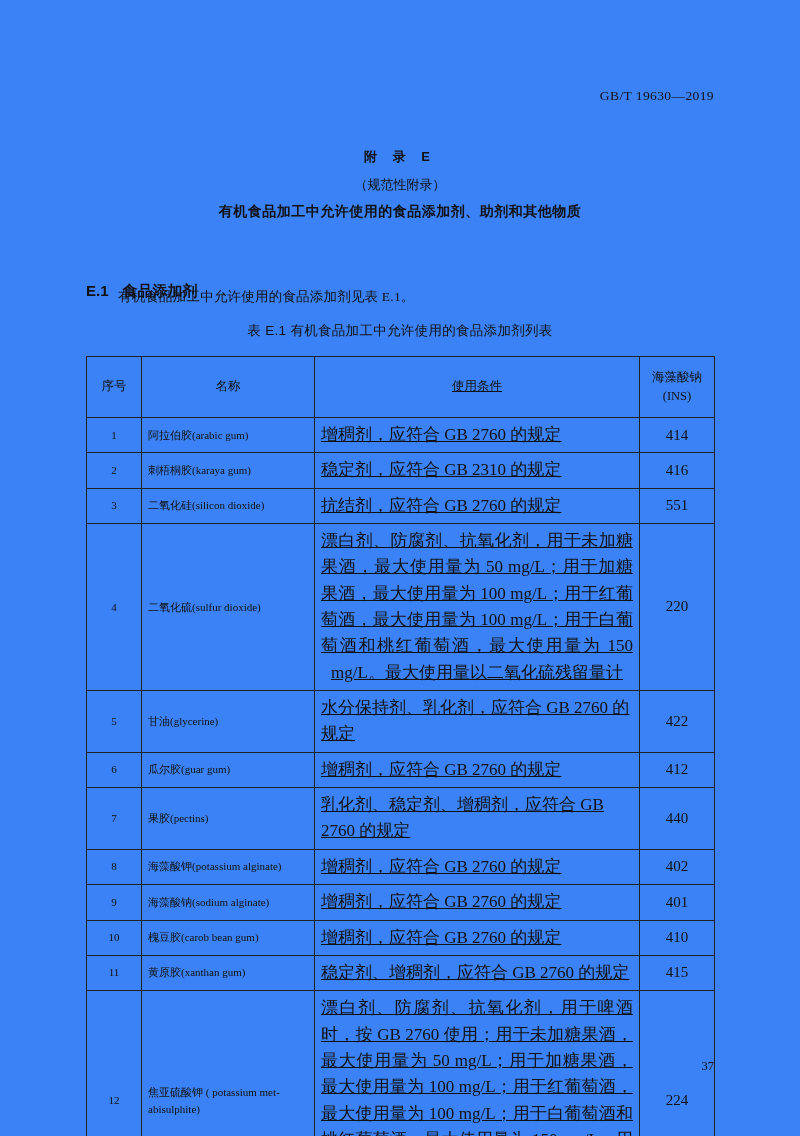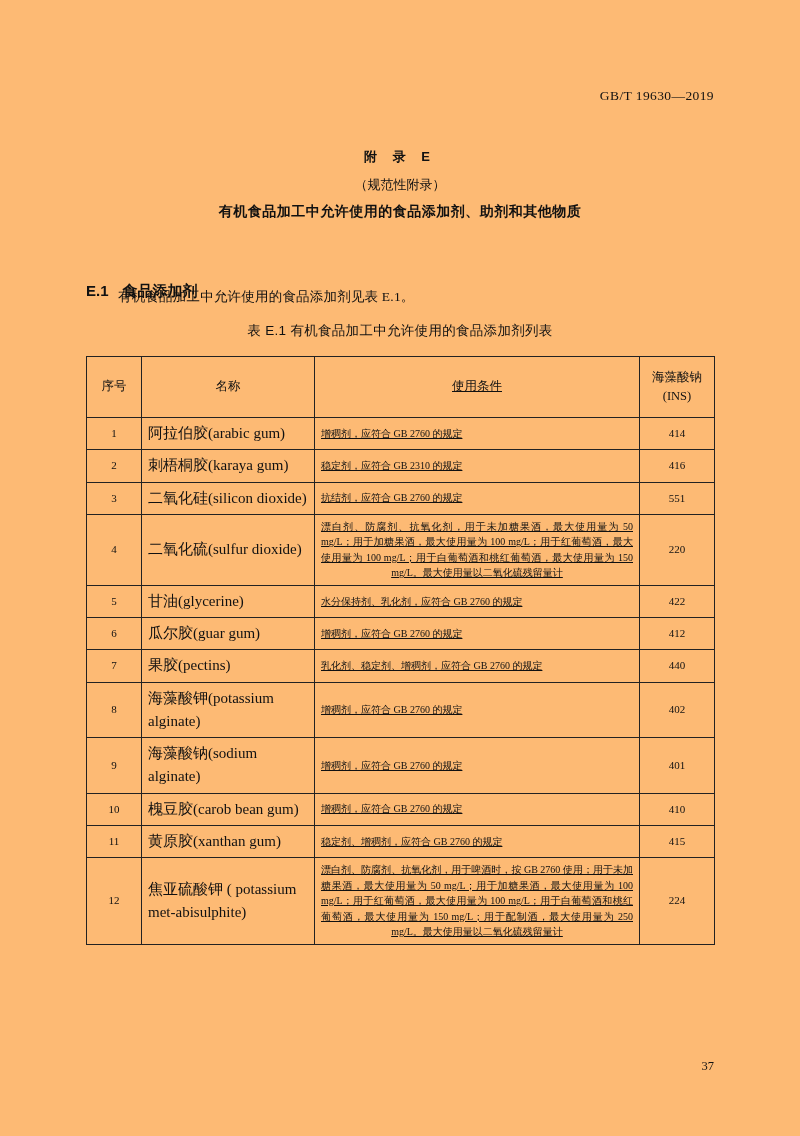--- a/index.html
+++ b/index.html
@@ -3,21 +3,21 @@
 <meta charset="utf-8">
 <style>
   html, body {
     margin: 0;
     padding: 0;
     background: #bfbfbf;
   }
   .page {
     width: 800px;
     height: 1136px;
-    background: #fdba74;
+    background: #3b82f6;
     position: relative;
     margin: 0 auto;
     box-sizing: border-box;
     font-family: "Liberation Serif", "DejaVu Serif", serif;
     color: #111111;
     overflow: hidden;
   }
   .content {
     position: absolute;
     left: 86px;
@@ -109,23 +109,23 @@
     font-weight: normal;
     text-align: center;
     font-size: 12.5px;
     height: 52px;
   }
   .col-no    { width: 42px;  text-align: center; }
   .col-name  { width: 160px; }
   .col-cond  { width: 312px; text-decoration: underline; }
   .col-ins   { width: 62px;  text-align: center; }
   td.col-no   { text-align: center; font-size: 11px; }
-  td.col-ins  { font-size: 11px; }
-  td.col-name { padding-left: 10px; font-size: 15px; }
-  td.col-cond { padding-left: 10px; font-size: 10px; margin-top: 8px; }
+  td.col-ins  { font-size: 15px; }
+  td.col-name { padding-left: 10px; font-size: 11px; }
+  td.col-cond { padding-left: 10px; font-size: 17px; margin-top: 8px; }
   td.cond-just { text-align: justify; text-align-last: center; }
   td.row-tall { line-height: 1.75; }
   .ins-head-l1 { display:block; }
   .ins-head-l2 { display:block; }
   .page-number {
     position: absolute;
     right: 0;
     bottom: 62px;
     font-family: "Liberation Serif", serif;
     font-size: 12.5px;

